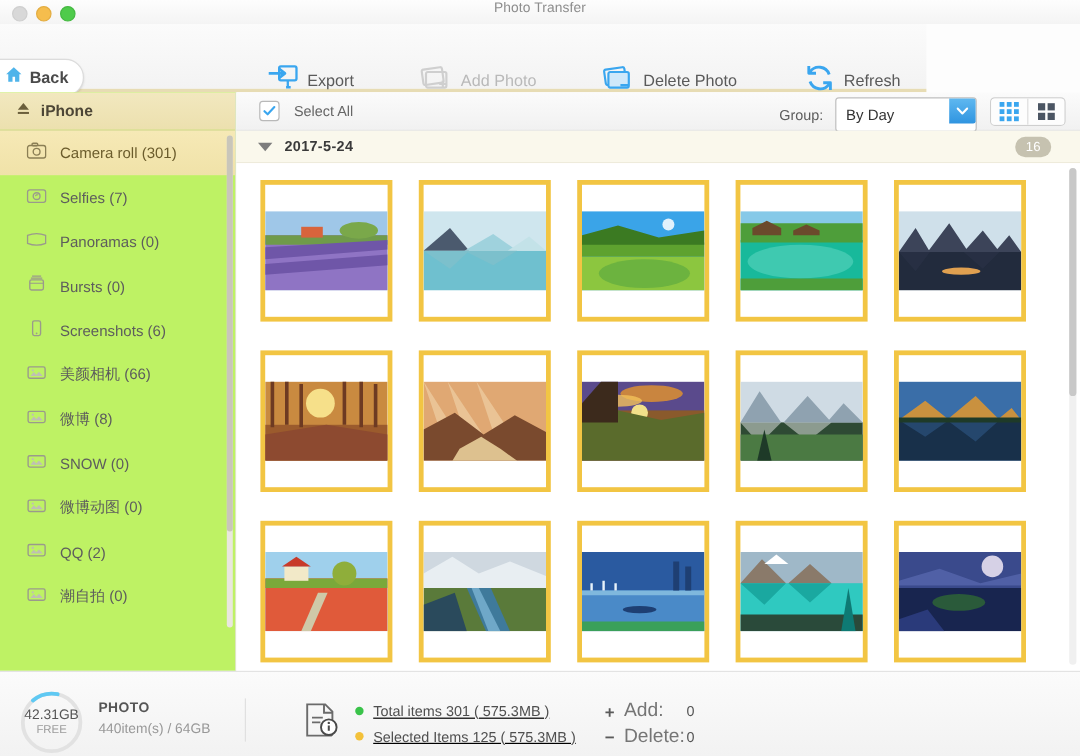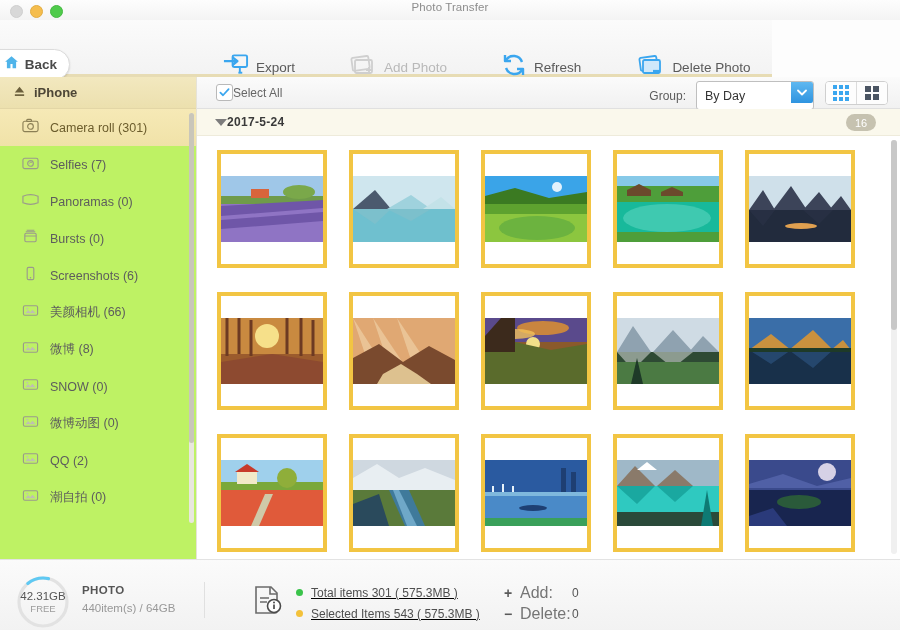--- a/index.html
+++ b/index.html
@@ -81,21 +81,21 @@
     background:#c9c6ba;border-radius:3px;display:block;
   }
 
   
   .content{position:absolute;left:197px;top:77px;width:703px;height:482px;background:#fff;}
   .chead{
     height:31px;background:linear-gradient(#fbfbfb,#f1f1f1);
     border-bottom:1px solid #e0e0e0;display:flex;align-items:center;
     position:relative;
   }
-  .selall{display:flex;align-items:center;gap:0;margin-left:19px;cursor:pointer;}
+  .selall{display:flex;align-items:center;gap:12px;margin-left:19px;cursor:pointer;}
   .cbox{
     width:15px;height:15px;border:1px solid #b9b9b9;border-radius:3px;
     background:#fff;display:flex;align-items:center;justify-content:center;
   }
   .selall .sl{font-size:12px;color:#666;}
   .grp{position:absolute;right:86px;top:4px;display:flex;align-items:center;gap:10px;}
   .grp .glbl{font-size:12px;color:#5c5c5c;}
   .select{
     width:118px;height:29px;background:#fff;border:1px solid #bfbfbf;border-radius:3px;
     display:flex;align-items:center;position:relative;cursor:pointer;box-sizing:border-box;
@@ -118,21 +118,21 @@
   .grid2 i{width:6px;height:6px;display:block;background:#4b5563;}
 
   .datebar{
     height:26px;background:#faf8ec;border-bottom:1px solid #eeebdb;
     display:flex;align-items:center;position:relative;
   }
   .tri{
     width:0;height:0;border-left:6px solid transparent;border-right:6px solid transparent;
     border-top:7px solid #7d7d7d;margin-left:18px;cursor:pointer;
   }
-  .datebar .dtxt{font-size:12px;font-weight:bold;color:#3a3a3a;letter-spacing:.3px;}
+  .datebar .dtxt{font-size:12px;font-weight:bold;color:#3a3a3a;margin-left:10px;letter-spacing:.3px;}
   .cntbadge{
     position:absolute;right:24px;top:5px;min-width:30px;height:17px;border-radius:9px;
     background:#c6c2b0;color:#fff;font-size:11px;display:flex;align-items:center;justify-content:center;
     padding:0 7px;box-sizing:border-box;
   }
 
   .gridwrap{
     position:relative;height:424px;overflow:hidden;background:#fff;
   }
   .pgrid{
@@ -221,39 +221,39 @@
             <rect x="3" y="4" width="17" height="13" rx="1.5" fill="none" stroke="#cfcfcf" stroke-width="1.8" transform="rotate(-8 11 10)"></rect>
             <rect x="6" y="7" width="17" height="13" rx="1.5" fill="none" stroke="#cfcfcf" stroke-width="1.8"></rect>
             <path d="M17 17h6M20 14v6" stroke="#cfcfcf" stroke-width="1.8"></path>
           </svg>
         </span>
         <span class="tlbl">Add Photo</span>
       </div>
 
       <div class="tool">
         <span>
+          <svg width="28" height="24" viewBox="0 0 28 24">
+            <rect x="3" y="4" width="17" height="13" rx="1.5" fill="none" stroke="#3aa6ef" stroke-width="1.8" transform="rotate(-8 11 10)"></rect>
+            <rect x="6" y="7" width="17" height="13" rx="1.5" fill="#cfe8fa" stroke="#3aa6ef" stroke-width="1.8"></rect>
+            <path d="M16 18h7" stroke="#3aa6ef" stroke-width="2.2"></path>
+          </svg>
+        </span>
+        <span class="tlbl">Delete Photo</span>
+      </div>
+
+      <div class="tool">
+        <span>
           <svg width="26" height="24" viewBox="0 0 26 24">
             <path d="M21 9A9 9 0 0 0 5 7" fill="none" stroke="#3aa6ef" stroke-width="2.4"></path>
             <path d="M5 15a9 9 0 0 0 16 2" fill="none" stroke="#3aa6ef" stroke-width="2.4"></path>
             <path d="M4 2v6h6" fill="none" stroke="#3aa6ef" stroke-width="2.4" stroke-linejoin="round"></path>
             <path d="M22 22v-6h-6" fill="none" stroke="#3aa6ef" stroke-width="2.4" stroke-linejoin="round"></path>
           </svg>
         </span>
         <span class="tlbl">Refresh</span>
-      </div>
-
-      <div class="tool">
-        <span>
-          <svg width="28" height="24" viewBox="0 0 28 24">
-            <rect x="3" y="4" width="17" height="13" rx="1.5" fill="none" stroke="#3aa6ef" stroke-width="1.8" transform="rotate(-8 11 10)"></rect>
-            <rect x="6" y="7" width="17" height="13" rx="1.5" fill="#cfe8fa" stroke="#3aa6ef" stroke-width="1.8"></rect>
-            <path d="M16 18h7" stroke="#3aa6ef" stroke-width="2.2"></path>
-          </svg>
-        </span>
-        <span class="tlbl">Delete Photo</span>
       </div>
 
     </div>
   </div>
 
   <div class="sidebar">
     <div class="dev-head">
       <span>
         <svg width="13" height="13" viewBox="0 0 14 14">
             <path d="M7 2 12 8H2z" fill="#6b5f3c"></path>
@@ -636,21 +636,21 @@
       </svg>
     </span>
 
     <div class="items">
       <div class="irow">
         <span class="bullet" style="background:#3ac34a"></span>
         <span class="itxt">Total items 301 ( 575.3MB )</span>
       </div>
       <div class="irow">
         <span class="bullet" style="background:#f3c13a"></span>
-        <span class="itxt">Selected Items 543 ( 575.3MB )</span>
+        <span class="itxt">Selected Items 125 ( 575.3MB )</span>
       </div>
     </div>
 
     <div class="addcol">
       <div class="arow">
         <span class="asign">+</span>
         <span class="albl">Add:</span>
         <span class="aval">0</span>
       </div>
       <div class="arow">

